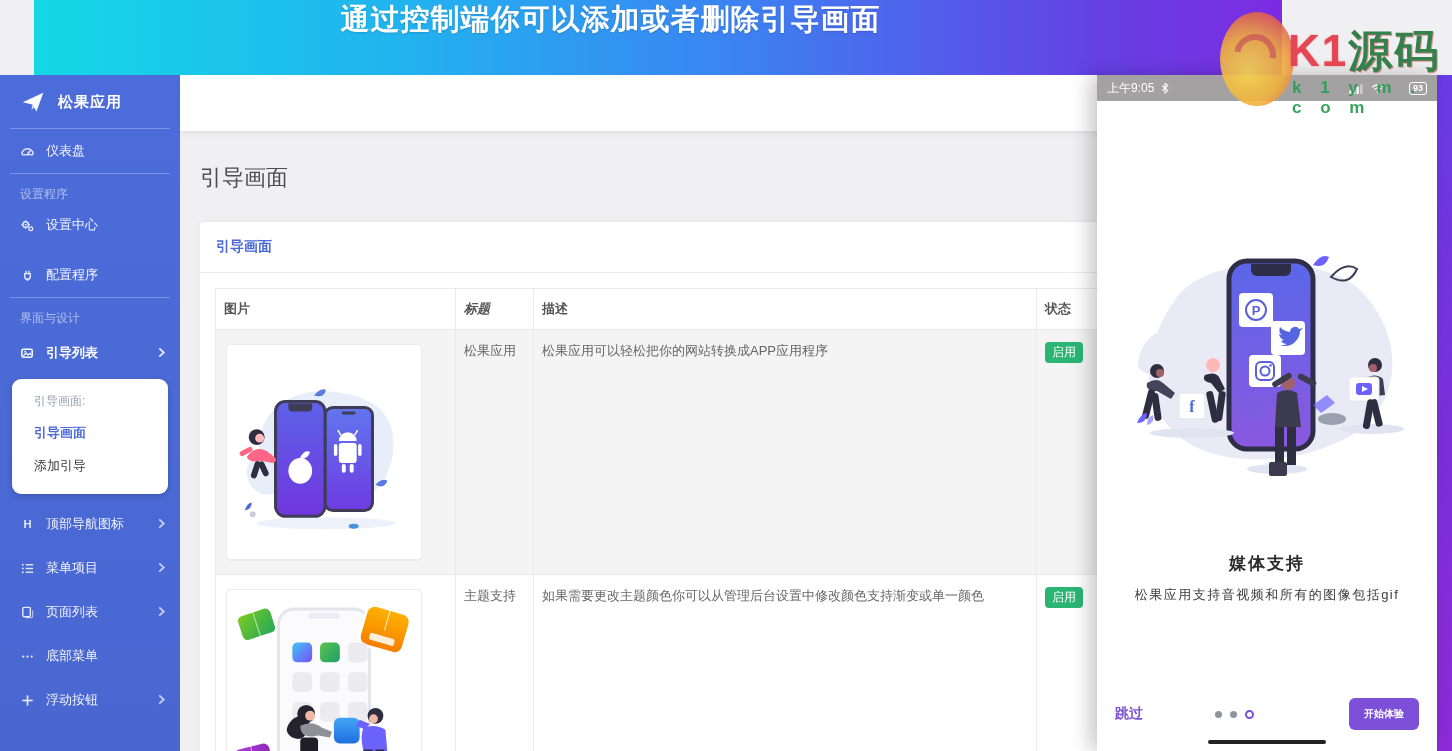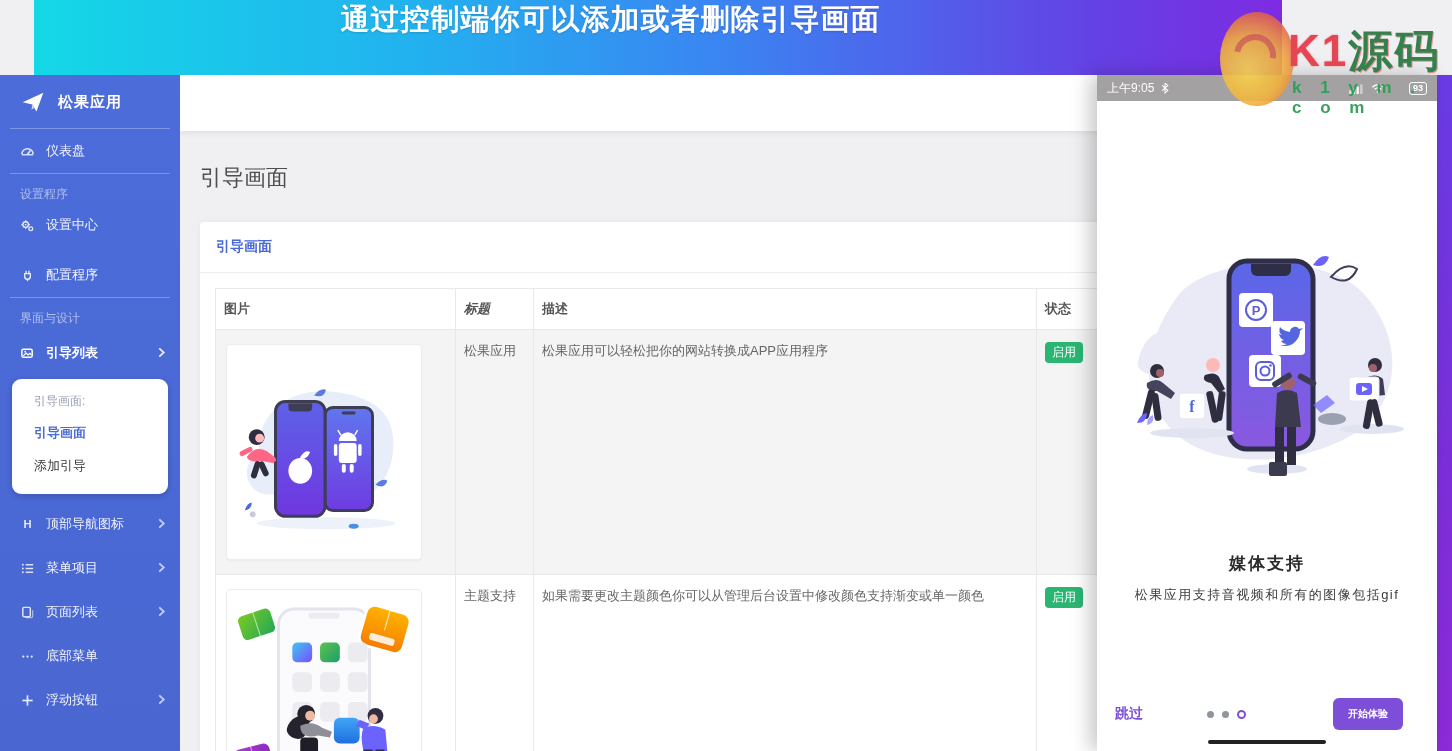--- a/index.html
+++ b/index.html
@@ -61,21 +61,21 @@
     background:linear-gradient(180deg,#6a3ce6 0%,#7b2fd9 55%,#8d2bd9 100%); }
 
   
   .phone { position:absolute; left:1097px; top:75px; width:340px; height:676px; background:#fff; z-index:5; box-shadow:-7px 0 18px rgba(0,0,0,.22); }
   .statusbar { height:26px; background:#a3a1a2; color:#fff; display:flex; align-items:center; gap:6px; padding:0 10px; font-size:12px; }
   .sb-right { margin-left:auto; display:flex; align-items:center; gap:6px; }
   .batt { border:1px solid #fff; border-radius:3px; font-size:9px; line-height:11px; padding:0 3px; font-weight:bold;margin-left:17px; }
   .illus { position:absolute; left:20px; top:162px; width:300px; height:276px; }
   .slide-title { position:absolute; top:477px; left:0; width:100%; text-align:center; font-size:17px; font-weight:bold; color:#2b2b2b; letter-spacing:2px; }
   .slide-desc { position:absolute; top:511px; left:0; width:100%; text-align:center; font-size:13px; color:#3c3c3c; letter-spacing:1.5px; }
-  .controls { position:absolute; top:623px; left:0; right:16px; display:flex; align-items:center; padding:0 18px; }
+  .controls { position:absolute; top:623px; left:0; right:0; display:flex; align-items:center; padding:0 18px; }
   .skip { color:#7d4fd8; font-size:14px; font-weight:bold; cursor:pointer; }
   .dots { display:flex; align-items:center; gap:8px; margin:0 auto; transform:translateX(-12px); }
   .dot { width:7px; height:7px; border-radius:50%; background:#8f959c; }
   .dot.active { width:9px; height:9px; background:transparent; border:2px solid #7d4fd8; }
   .start-btn { background:#7d4fd8; color:#fff; border:none; border-radius:6px; padding:9px 15px; font-size:10px; font-weight:bold; font-family:Liberation Mono, monospace; cursor:pointer; }
   .home-bar { position:absolute; bottom:7px; left:50%; transform:translateX(-50%); width:118px; height:4px; background:#222; border-radius:2px; }
 </style>
 </head>
 <body>
 

